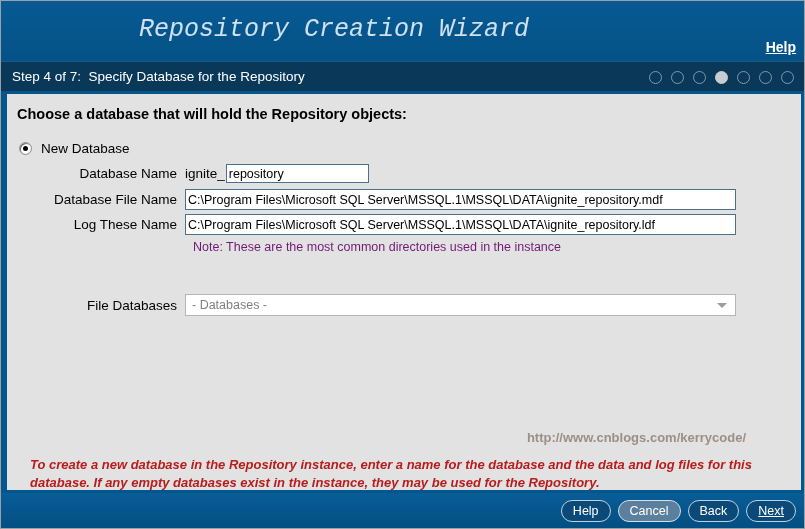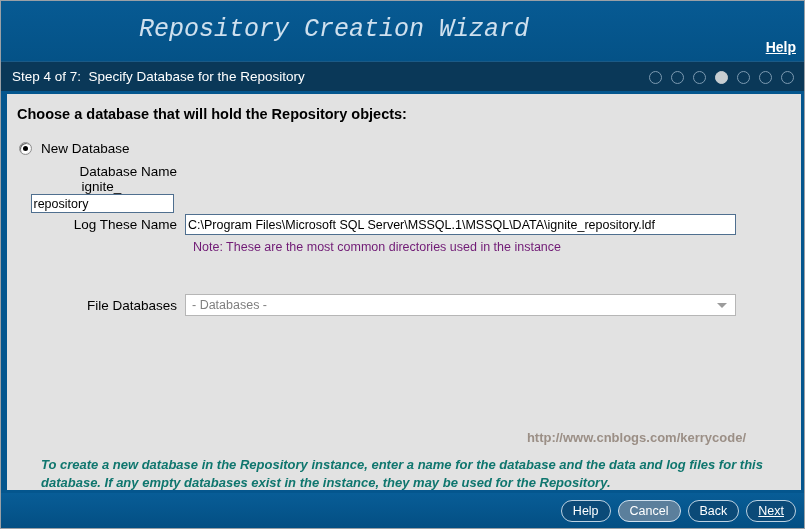--- a/index.html
+++ b/index.html
@@ -212,21 +212,21 @@
     line-height: 15px;
     outline: none;
   }
 
   .prefix-text {
     font-size: 13.5px;
     color: #000000;
     margin-right: 1px;
   }
 
-  #row-dbname { left: 12px; top: 70px; flex-direction: column; }
+  #row-dbname { left: 12px; top: 70px; }
   #row-dbfile { left: 12px; top: 95px; }
   #row-logfile { left: 12px; top: 120px; }
 
   #db-name-input {
     width: 143px;
     height: 19px;
     border: 1px solid #4f6f8f;
   }
   #db-file-input, #log-file-input {
     width: 551px;
@@ -272,27 +272,27 @@
     position: absolute;
     right: 55px;
     top: 336px;
     font-size: 13px;
     font-weight: bold;
     color: #9b8f86;
   }
 
   .instructions {
     position: absolute;
-    left: 34px;
+    left: 23px;
     top: 362px;
     width: 745px;
     font-size: 13px;
     font-style: italic;
     font-weight: bold;
-    color: #0f766e;
+    color: #b91c1c;
     line-height: 18px;
   }
 
   
   .buttonbar {
     position: absolute;
     left: 0;
     top: 492px;
     width: 805px;
     height: 37px;
@@ -360,20 +360,24 @@
         <span class="radio checked"></span>
         <span class="radio-label">New Database</span>
       </div>
 
       <div class="field" id="row-dbname">
         <span class="field-label">Database Name</span>
         <span class="prefix-text">ignite_</span>
         <input class="txt" id="db-name-input" type="text" value="repository" style="">
       </div>
 
+      <div class="field" id="row-dbfile">
+        <span class="field-label">Database File Name</span>
+        <input class="txt" id="db-file-input" type="text" value="C:\Program Files\Microsoft SQL Server\MSSQL.1\MSSQL\DATA\ignite_repository.mdf" style="">
+      </div>
 
       <div class="field" id="row-logfile">
         <span class="field-label">Log These Name</span>
         <input class="txt" id="log-file-input" type="text" value="C:\Program Files\Microsoft SQL Server\MSSQL.1\MSSQL\DATA\ignite_repository.ldf" style="">
       </div>
 
       <div class="note">Note: These are the most common directories used in the instance</div>
 
 
       <div class="field" id="row-validdb">

